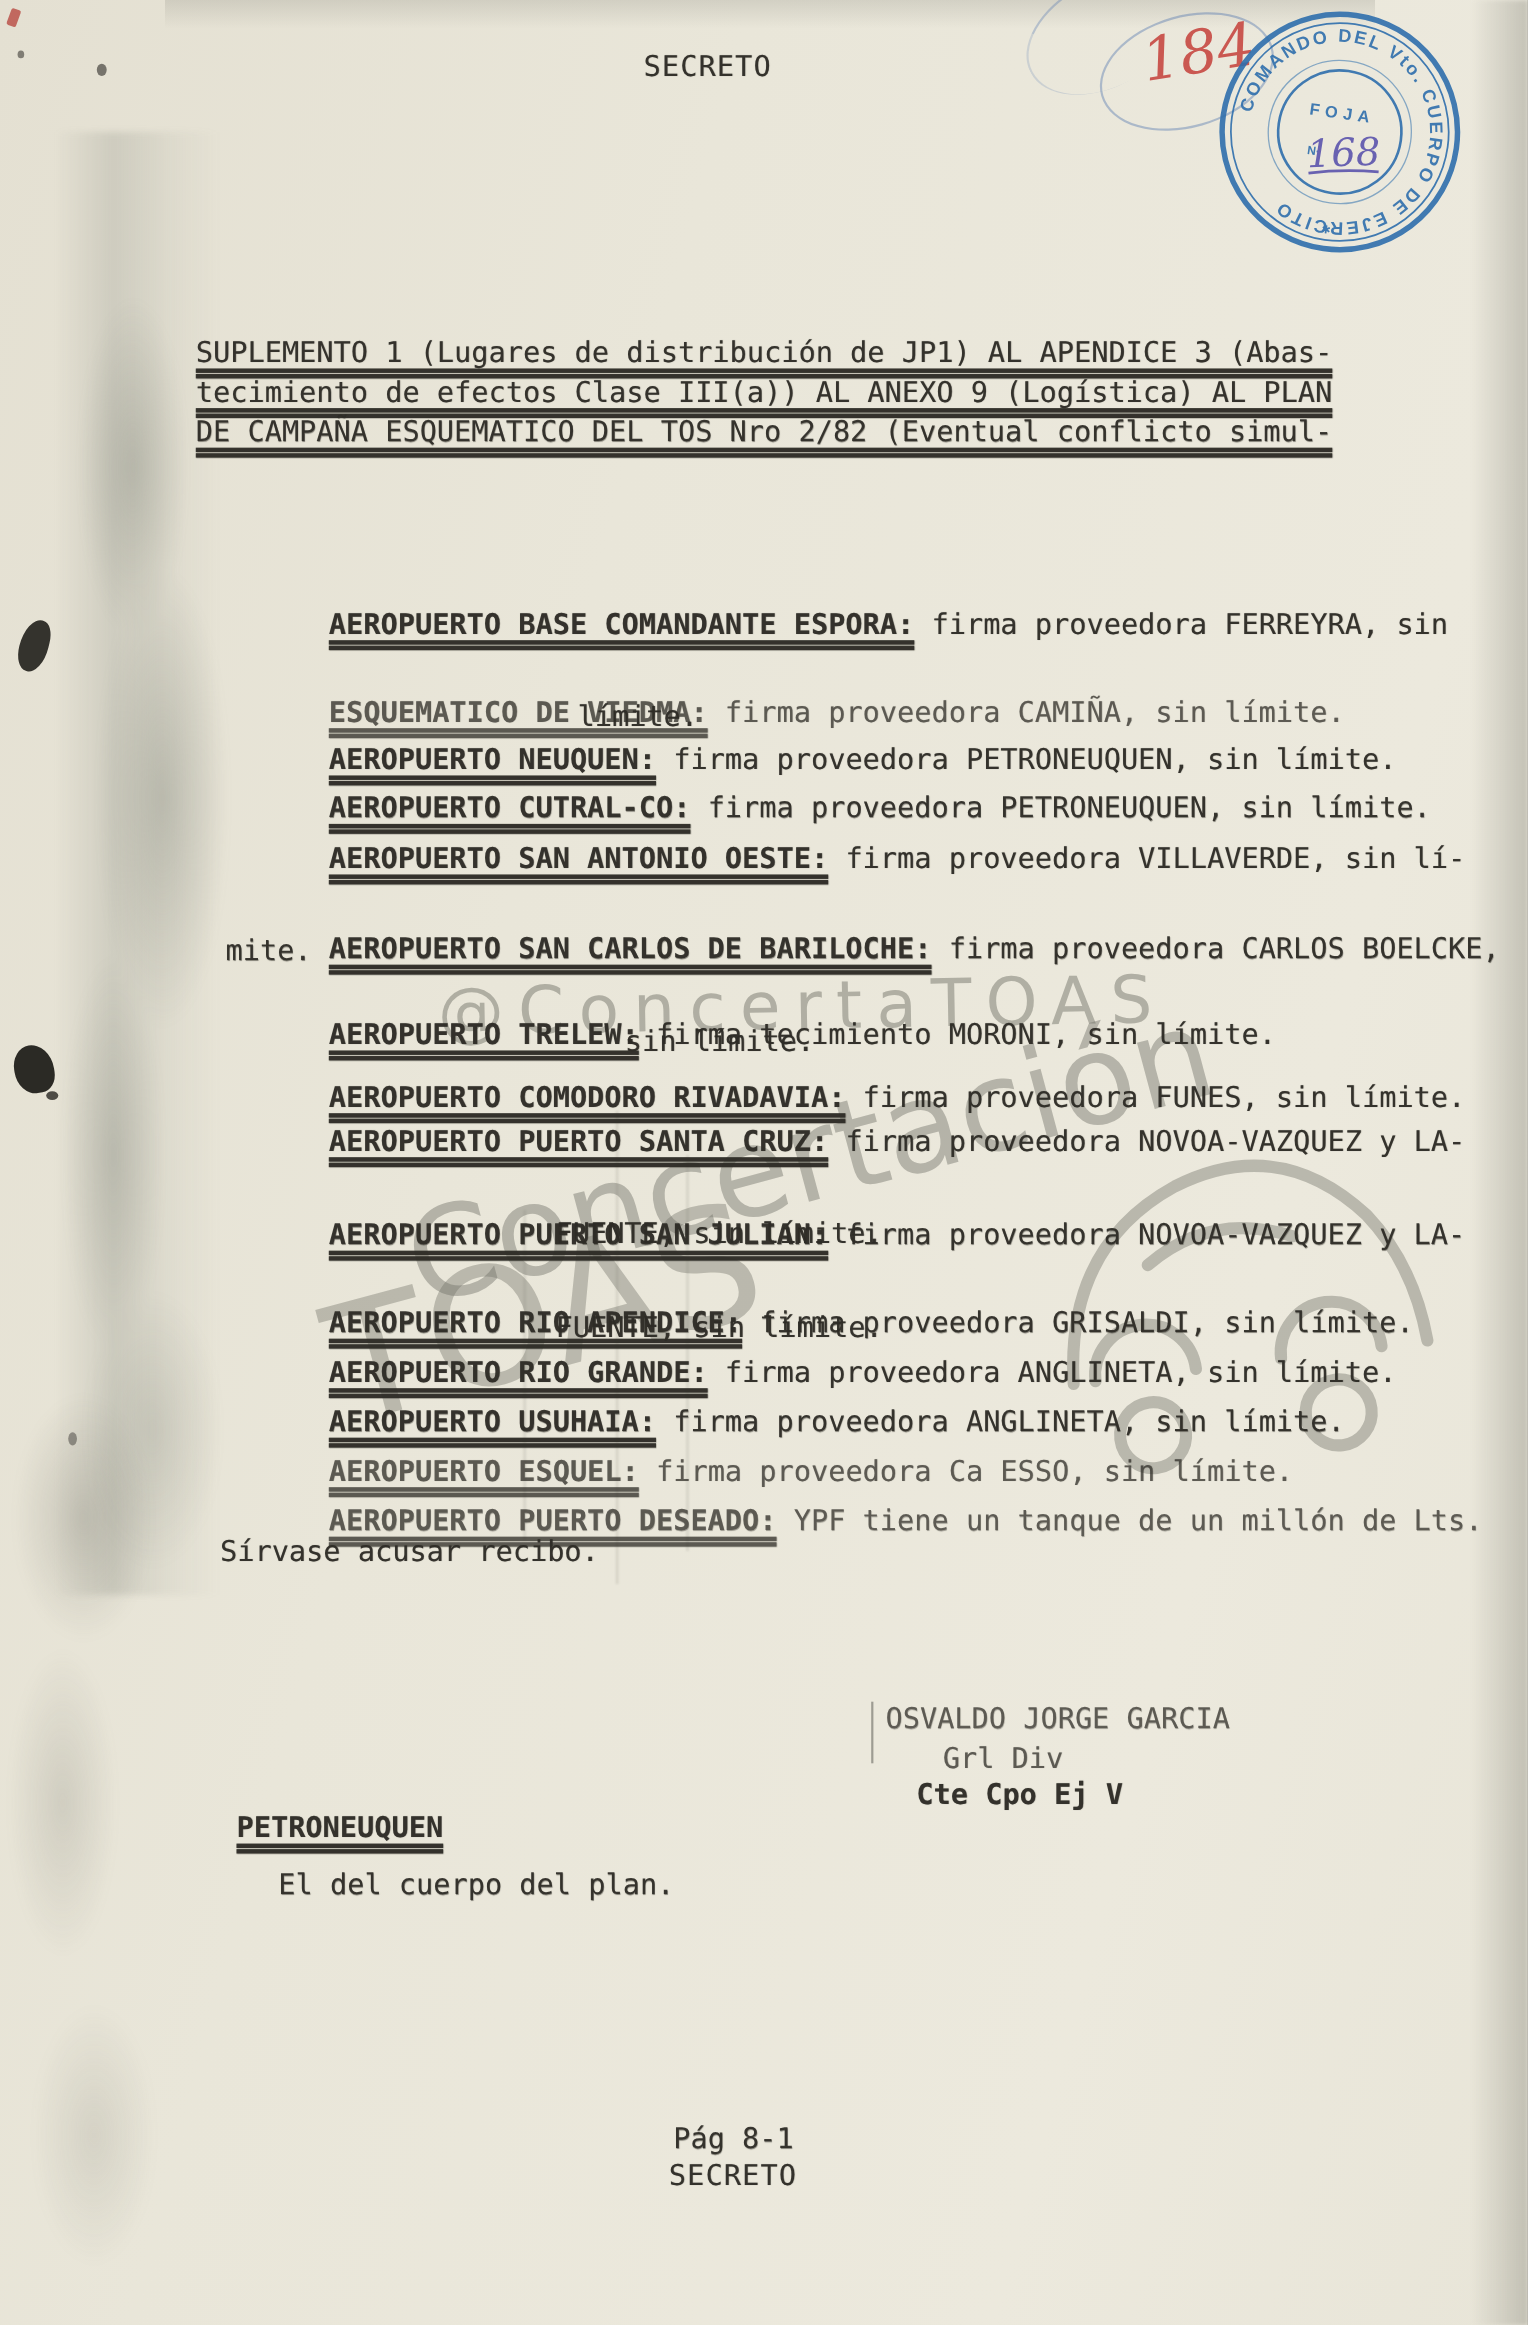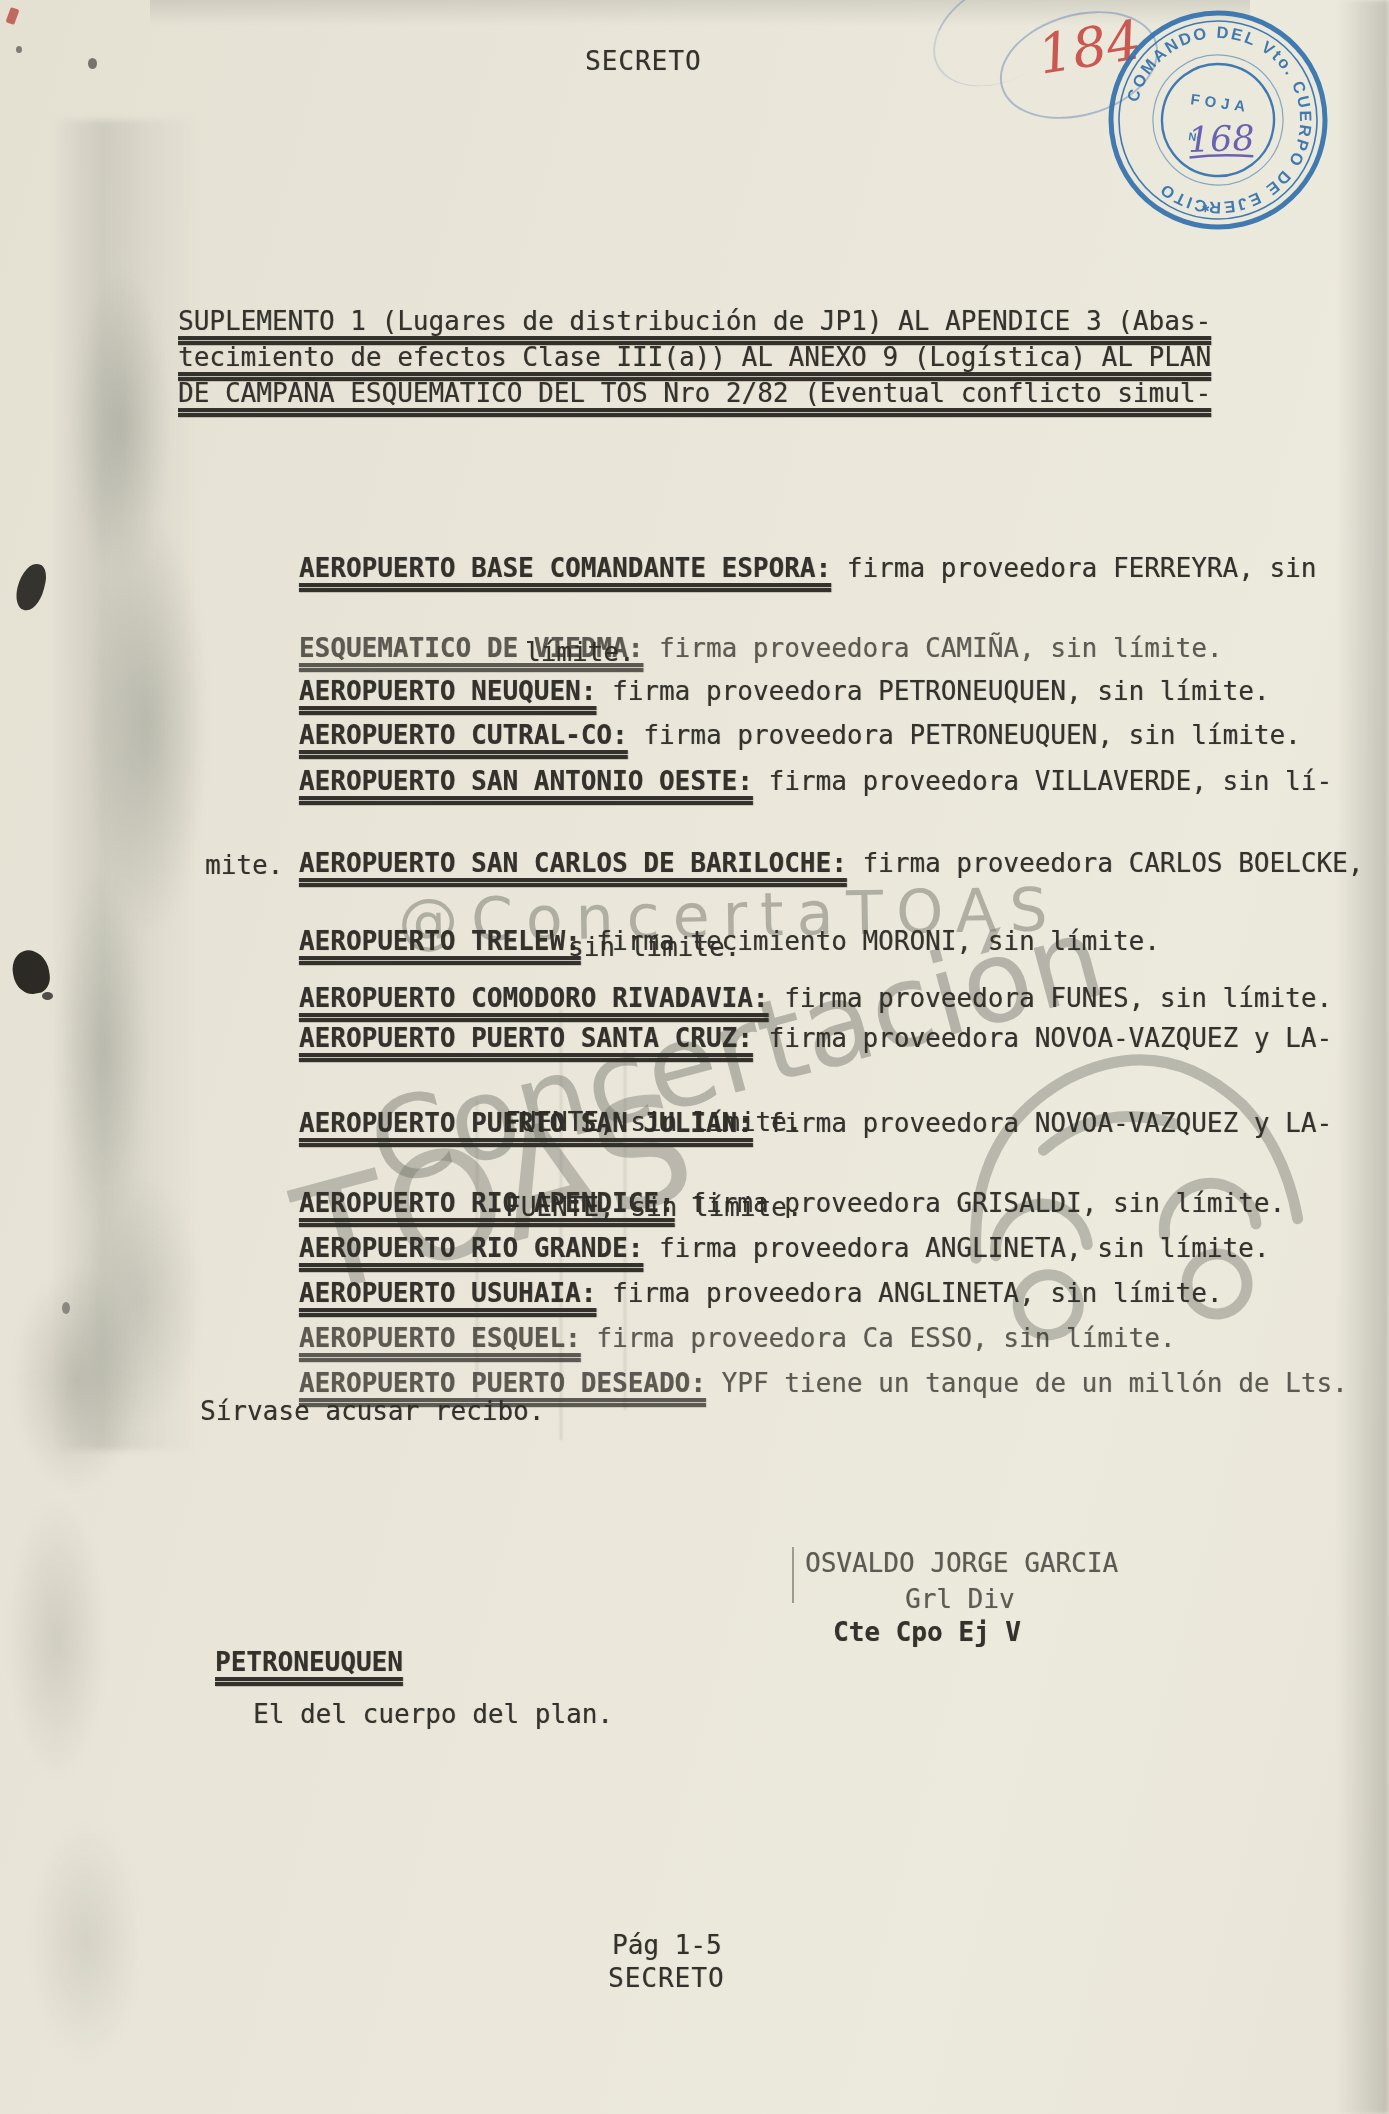--- a/index.html
+++ b/index.html
@@ -202,22 +202,22 @@
     <div class="item tw fade1" style="top: 1320px;">
       <span class="aname u bold">AEROPUERTO PUERTO DESEADO:</span><span class="adesc"> YPF tiene un tanque de un millón de Lts.</span>
       
     </div>
   </div>
 
   <div class="tw" style="left:200px;top:1396px;">Sírvase acusar recibo.</div>
 
   <div class="vline"></div>
   <div class="tw fade1" style="left:805px;top:1548px;">OSVALDO JORGE GARCIA</div>
-  <div class="tw fade1" style="left:857px;top:1584px;margin-left:48px;">Grl Div</div>
+  <div class="tw fade1" style="left:857px;top:1584px;">Grl Div</div>
   <div class="tw bold" style="left:833px;top:1617px;">Cte Cpo Ej V</div>
 
   <div class="tw u bold" style="left:215px;top:1647px;">PETRONEUQUEN</div>
   <div class="tw" style="left:253px;top:1699px;">El del cuerpo del plan.</div>
 
-  <div class="tw" style="left:612px;top:1930px;">Pág 1-5</div>
+  <div class="tw" style="left:612px;top:1930px;">Pág 8-1</div>
   <div class="tw" style="left:608px;top:1963px;letter-spacing:1px;">SECRETO</div>
 
 </div>
 
 </body></html>

